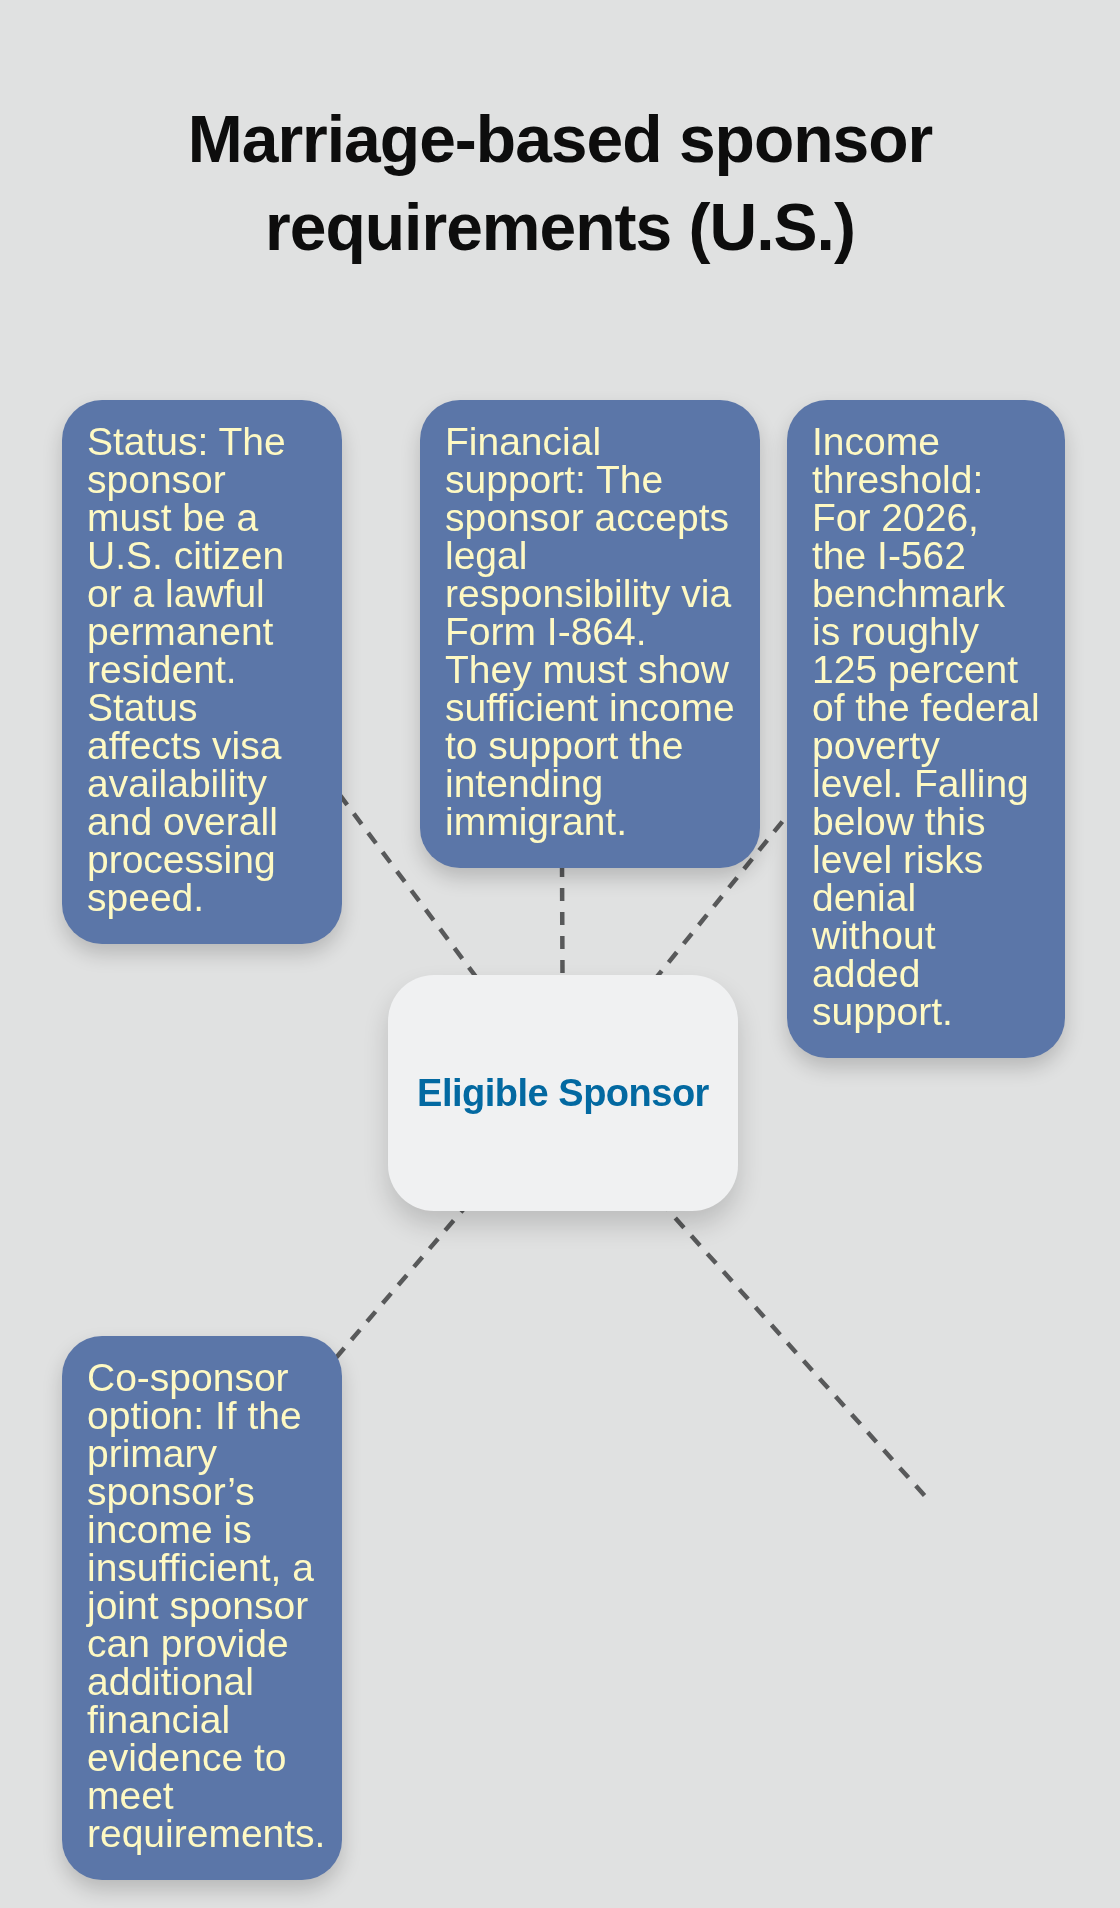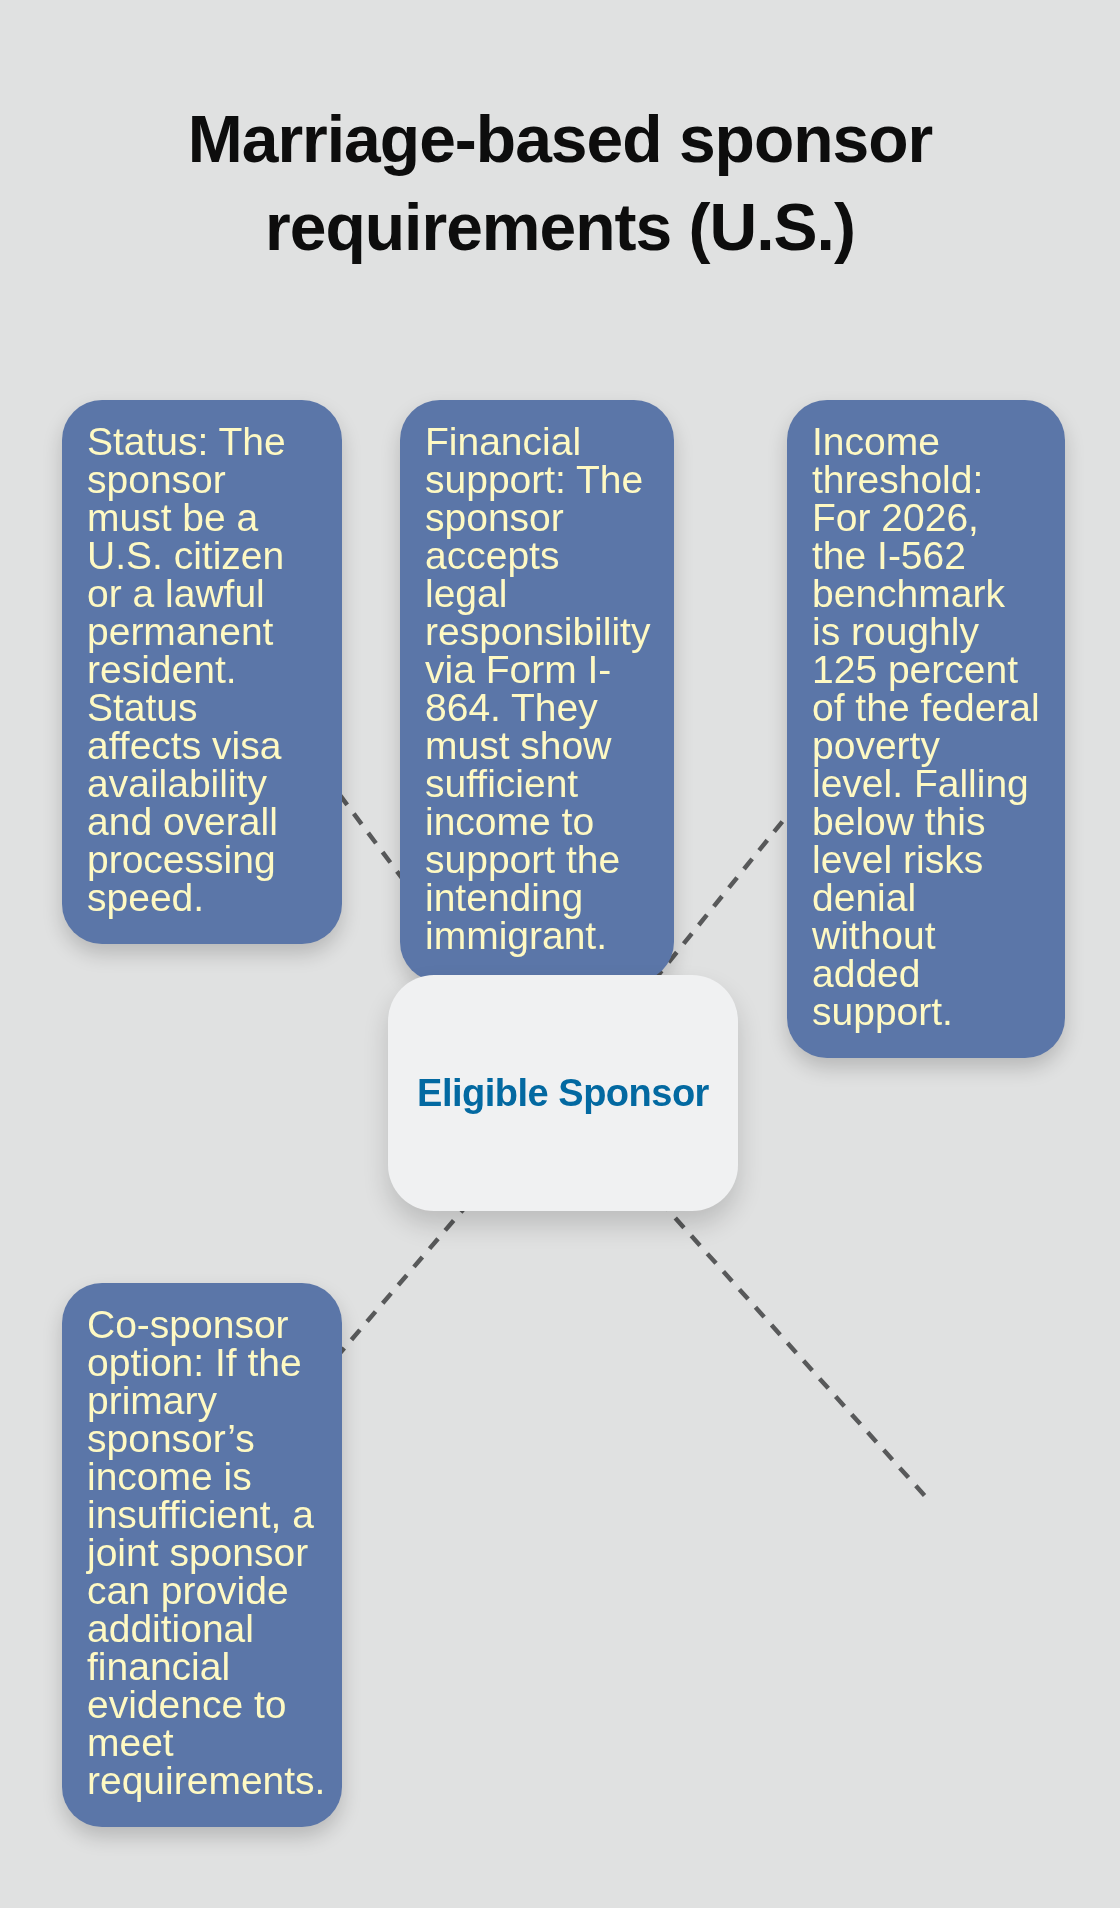--- a/index.html
+++ b/index.html
@@ -50,23 +50,23 @@
     box-sizing: border-box;
     background: #5b76a8;
     border-radius: 40px;
     padding: 23px 24px 27px 25px;
     color: #fef9c3;
     font-size: 39px;
     line-height: 38px;
     box-shadow: 0 10px 20px rgba(0,0,0,0.18);
   }
   .node-top-left      { left: 62px;  top: 400px;  width: 280px; }
-  .node-top-center    { left: 400px; top: 400px;  width: 274px; }
+  .node-top-center    { left: 420px; top: 400px;  width: 340px; }
   .node-top-right     { left: 787px; top: 400px;  width: 278px; }
-  .node-bottom-left   { left: 62px;  top: 1283px; width: 280px; }
+  .node-bottom-left   { left: 62px;  top: 1336px; width: 280px; }
   .node-bottom-right  { left: 787px; top: 1285px; width: 278px; }
   .center-node {
     position: absolute;
     left: 388px;
     top: 975px;
     width: 350px;
     height: 236px;
     background: #f0f1f2;
     border-radius: 46px;
     box-shadow: 0 14px 26px rgba(0,0,0,0.16);

